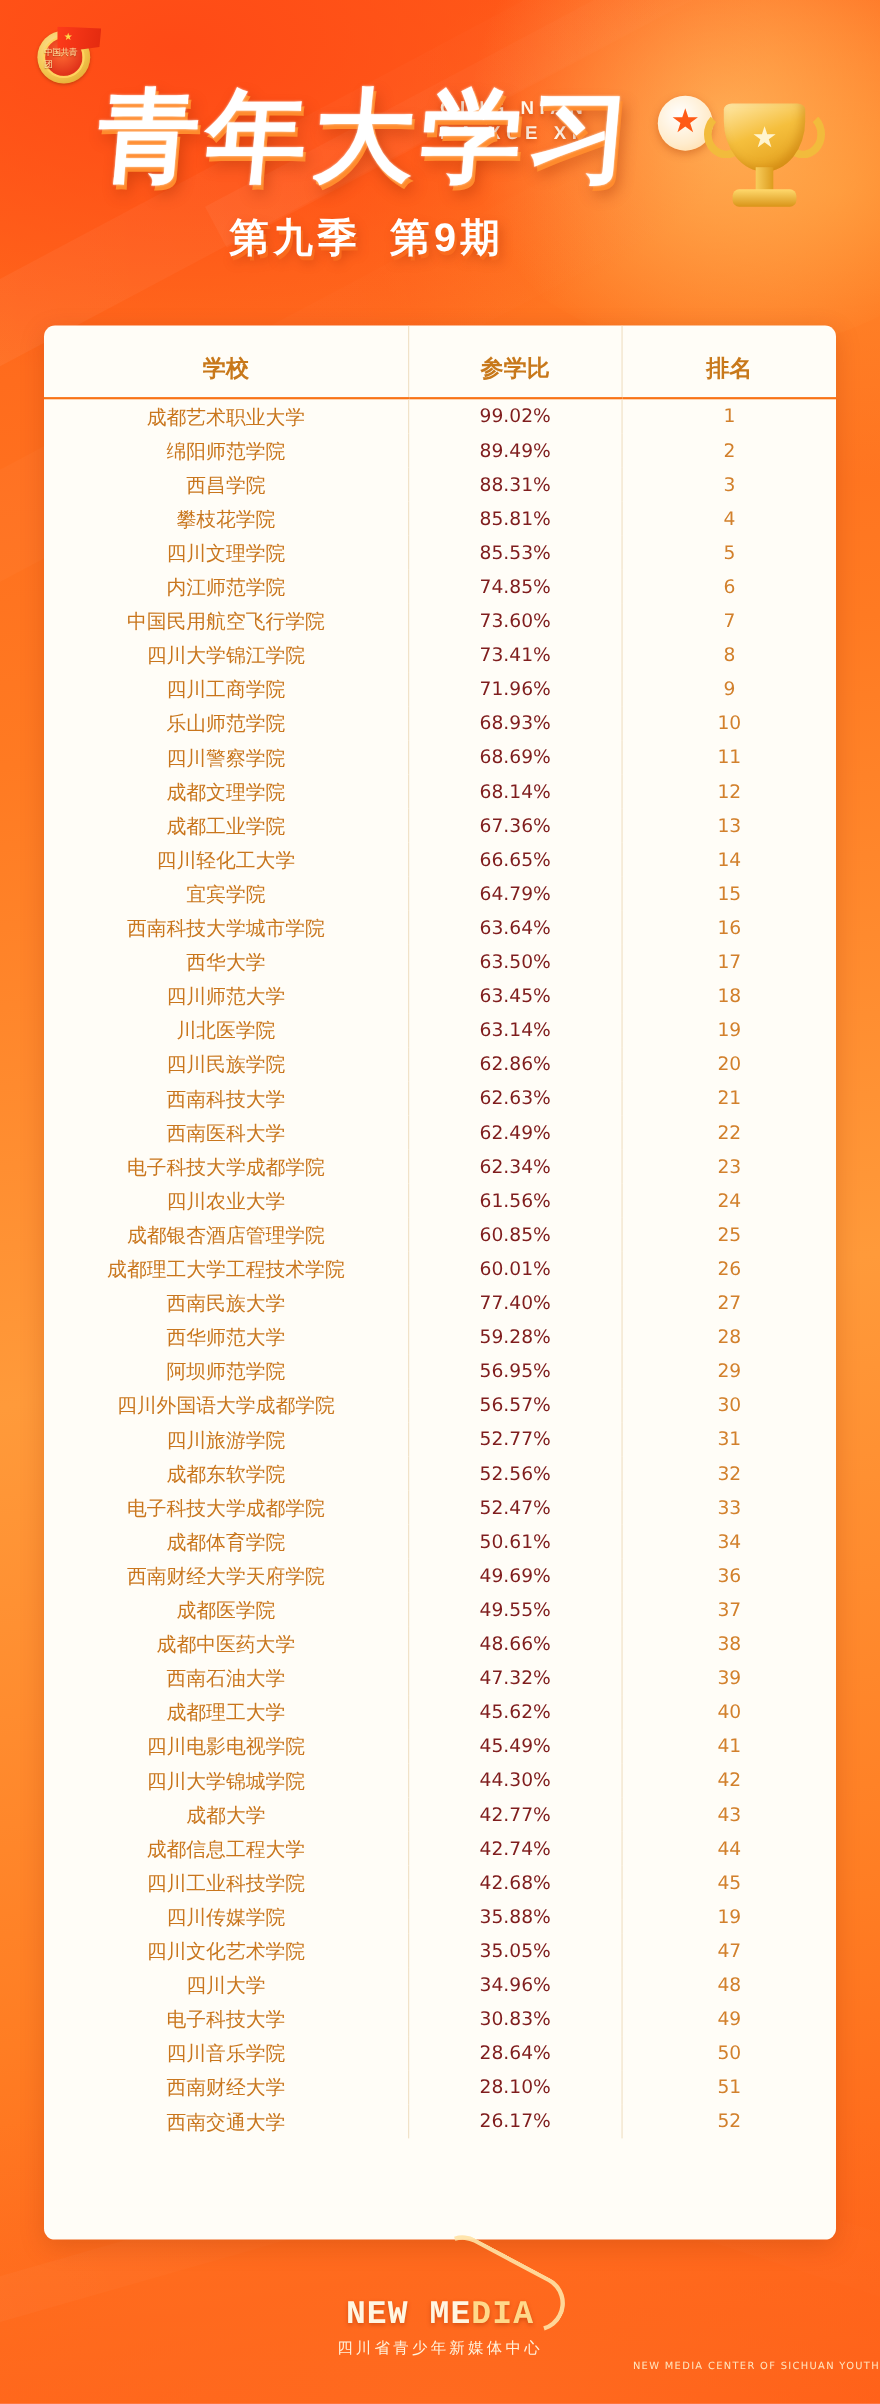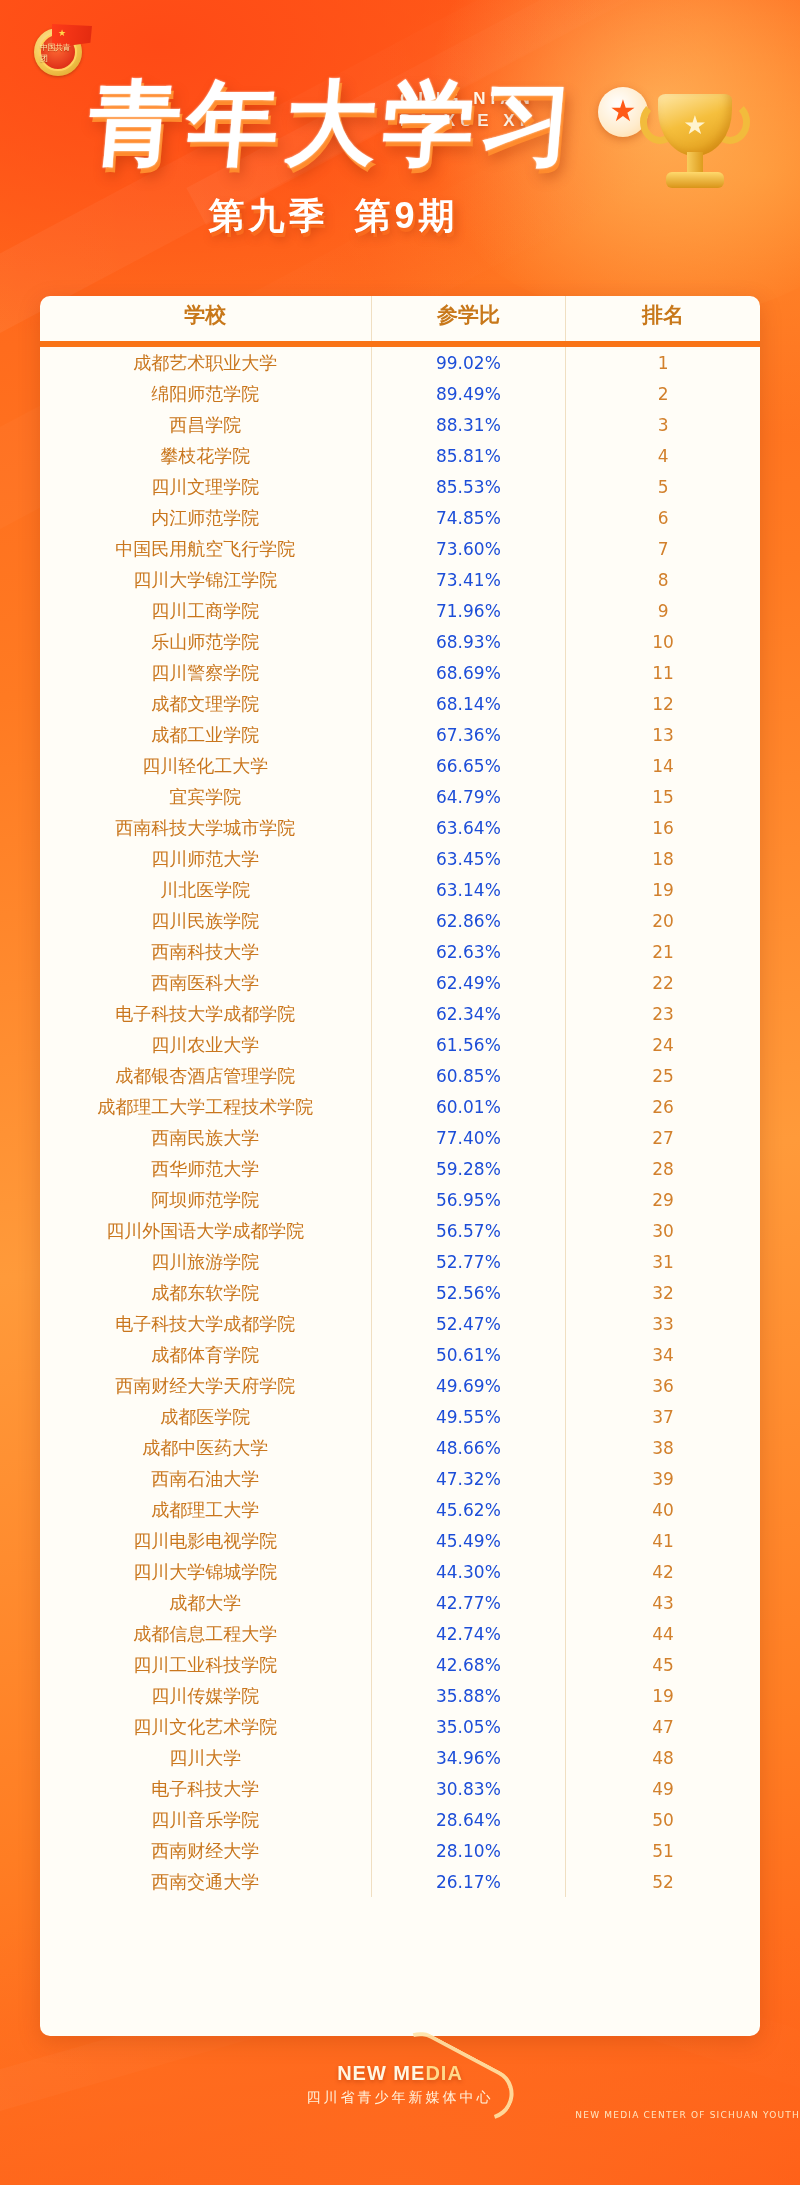--- a/index.html
+++ b/index.html
@@ -178,53 +178,54 @@
   }
   table.rank {
     width: 100%;
     border-collapse: collapse;
     font-family: "DejaVu Serif", "Liberation Serif", serif;
   }
   table.rank th {
     font-size: 21px;
     font-weight: bold;
     color: #c8781a;
-    padding: 5px 0 12px 0;
-    border-bottom: 6px solid #f97316;
+    padding: 25px 0 12px 0;
+    border-bottom: 2px solid #f97316;
   }
   table.rank td {
     font-size: 18px;
     color: #d4802a;
     text-align: center;
     padding: 3.5px 0;
     white-space: nowrap;
   }
   table.rank td.school { color: #c9761d; }
-  table.rank td.ratio  { color: #1d4ed8; font-family: "DejaVu Sans", sans-serif; font-size: 17px; }
+  table.rank td.ratio  { color: #7f1d1d; font-family: "DejaVu Sans", sans-serif; font-size: 17px; }
   table.rank td.rank   { color: #d2802c; font-family: "DejaVu Sans", sans-serif; font-size: 17px; }
   .col-school { width: 46%; }
   .col-ratio  { width: 27%; border-left: 1px solid #f0dfc2; }
   .col-rank   { width: 27%; border-left: 1px solid #f0dfc2; }
   th.col-ratio, th.col-rank, td.ratio, td.rank { border-left: 1px solid #f0dfc2; }
 
   
   .footer {
     position: absolute;
     left: 0; top: 2062px; width: 800px;
     text-align: center;
   }
   .nm-logo {
-    font-family: Liberation Sans, sans-serif;
-    font-size: 20px;
+    font-family: Liberation Mono, monospace;
+    font-size: 30px;
     font-weight: bold;
     letter-spacing: 1px;
     color: #fff6e2;
     text-shadow: 0 2px 4px rgba(150,40,0,.4);
     display: inline-block;
     position: relative;
+    margin-top: 26px;
   }
   .nm-logo .hi { color: #ffd98a; }
   .nm-cn {
     margin-top: 4px;
     font-size: 14px;
     color: #fff3dd;
     letter-spacing: 3px;
     font-family: "DejaVu Sans", sans-serif;
   }
   .nm-en {
@@ -375,20 +376,25 @@
             <td class="school">宜宾学院</td>
             <td class="ratio">64.79%</td>
             <td class="rank">15</td>
           </tr>
           <tr>
             <td class="school">西南科技大学城市学院</td>
             <td class="ratio">63.64%</td>
             <td class="rank">16</td>
           </tr>
           <tr>
+            <td class="school">西华大学</td>
+            <td class="ratio">63.50%</td>
+            <td class="rank">17</td>
+          </tr>
+          <tr>
             <td class="school">四川师范大学</td>
             <td class="ratio">63.45%</td>
             <td class="rank">18</td>
           </tr>
           <tr>
             <td class="school">川北医学院</td>
             <td class="ratio">63.14%</td>
             <td class="rank">19</td>
           </tr>
           <tr>

